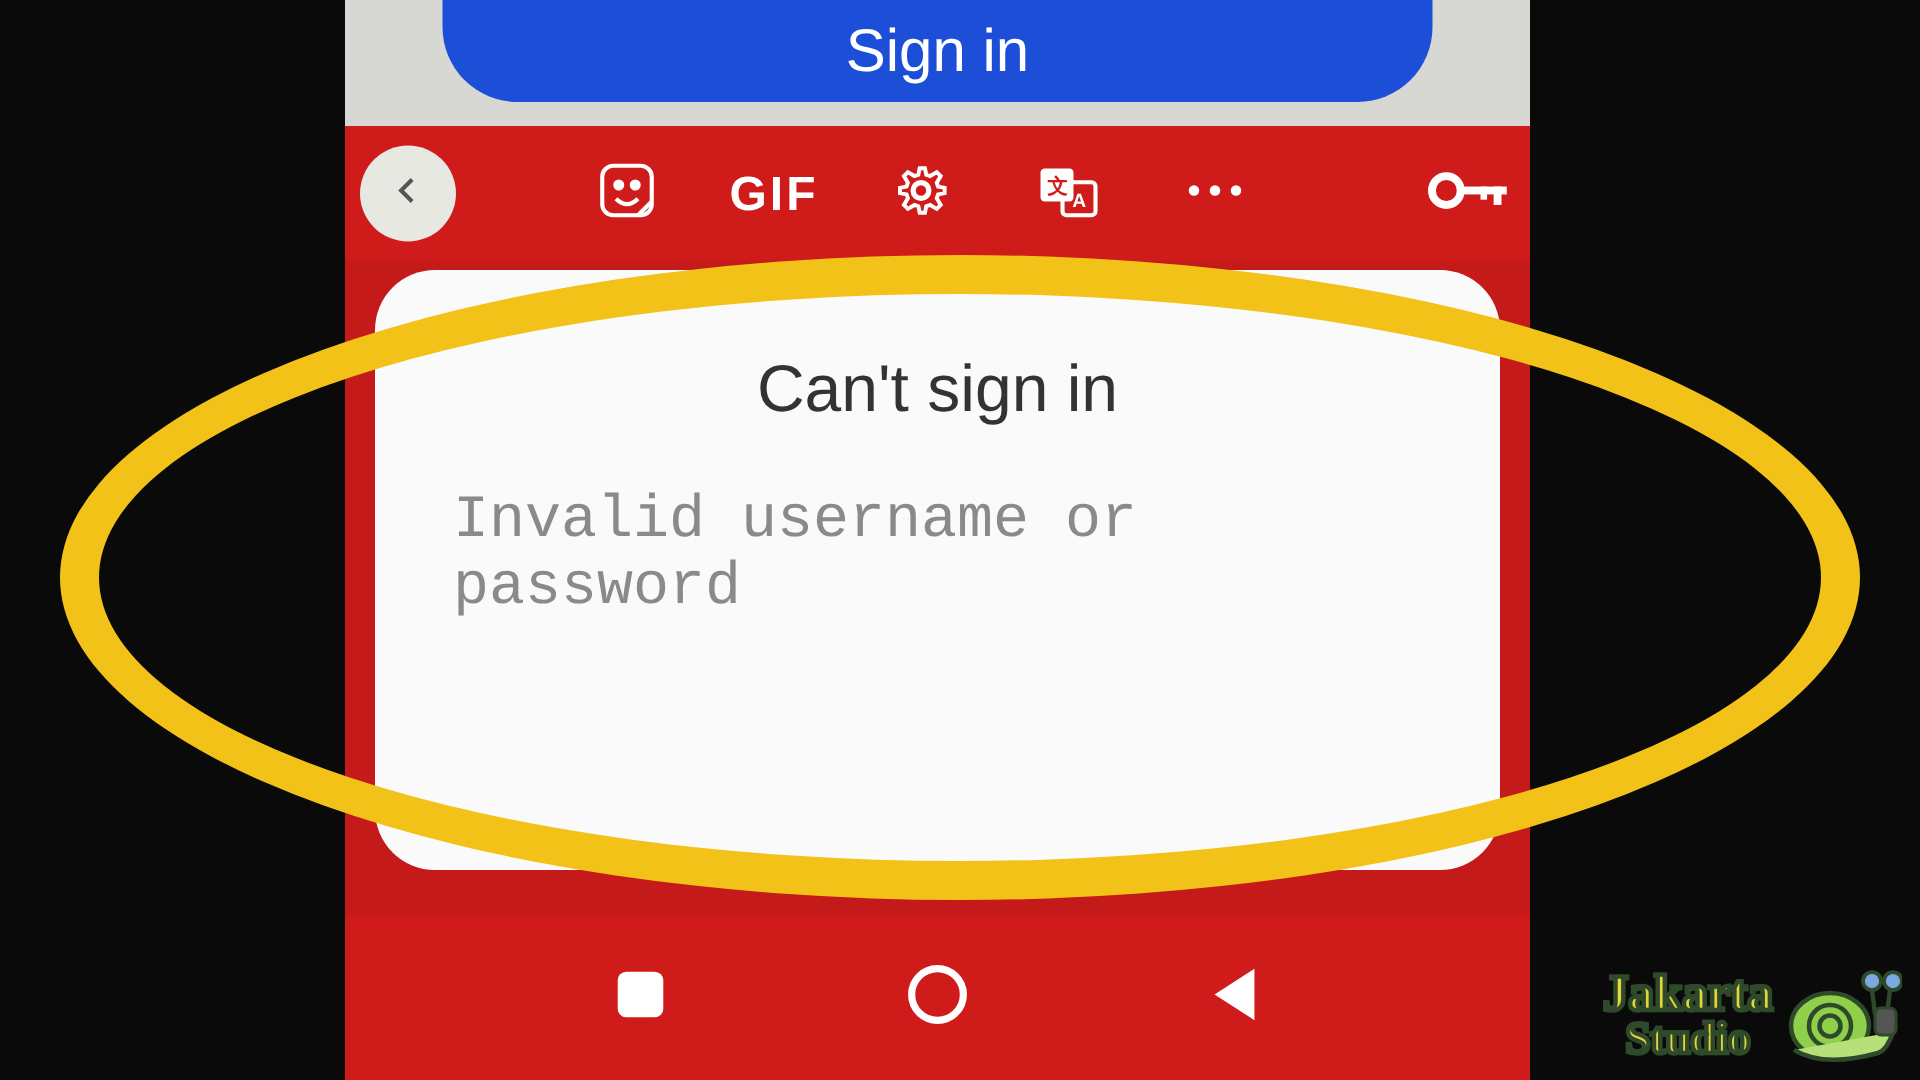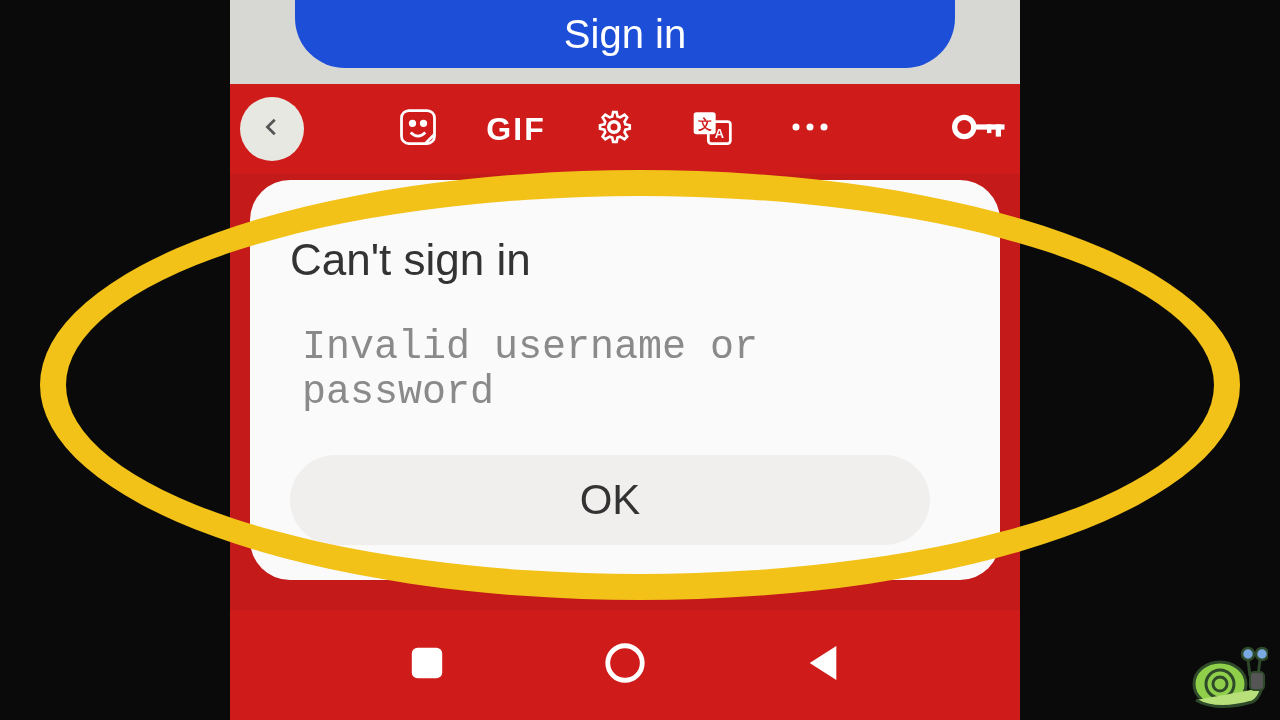--- a/index.html
+++ b/index.html
@@ -80,20 +80,21 @@
     z-index: 20;
   }
   .dialog {
     background: #fafafa;
     border-radius: 40px;
     width: 100%;
     height: 100%;
     padding: 55px 40px 35px 40px;
     display: flex;
     flex-direction: column;
+    align-items: center;
     filter: blur(0.4px);
   }
   .dialog-title {
     font-size: 44px;
     color: #333;
     font-weight: 500;
     margin-bottom: 40px;
   }
   .dialog-message {
     font-size: 40px;
@@ -252,29 +253,30 @@
           </svg>
       </span>
     </div>
   </div>
 </div>
 
 <div class="dialog-wrap">
   <div class="dialog">
     <div class="dialog-title">Can't sign in</div>
     <div class="dialog-message">Invalid username or password</div>
-    <div class="ok-btn">
-      <span>OK</span>
-    </div>
   </div>
 </div>
 
 <div class="highlight-ellipse"></div>
 
 <div class="watermark">
+  <div class="wm-text">
+    <div class="wm-line1">Jakarta</div>
+    <div class="wm-line2">Studio</div>
+  </div>
   <div class="snail">
     <svg viewBox="0 0 80 70" width="80" height="70">
       <ellipse cx="32" cy="42" rx="26" ry="22" fill="#8fcf4a" stroke="#2f4a2a" stroke-width="3"></ellipse>
       <circle cx="32" cy="42" r="14" fill="none" stroke="#2f4a2a" stroke-width="3"></circle>
       <circle cx="32" cy="42" r="7" fill="none" stroke="#2f4a2a" stroke-width="3"></circle>
       <path d="M8 58 q20 12 56 2 q6 -2 10 -14" fill="#b8e07a" stroke="#2f4a2a" stroke-width="3"></path>
       <circle cx="60" cy="12" r="6" fill="#7aa8e0" stroke="#2f4a2a" stroke-width="2.5"></circle>
       <circle cx="74" cy="12" r="6" fill="#7aa8e0" stroke="#2f4a2a" stroke-width="2.5"></circle>
       <line x1="60" y1="18" x2="62" y2="34" stroke="#2f4a2a" stroke-width="3"></line>
       <line x1="72" y1="18" x2="70" y2="34" stroke="#2f4a2a" stroke-width="3"></line>

